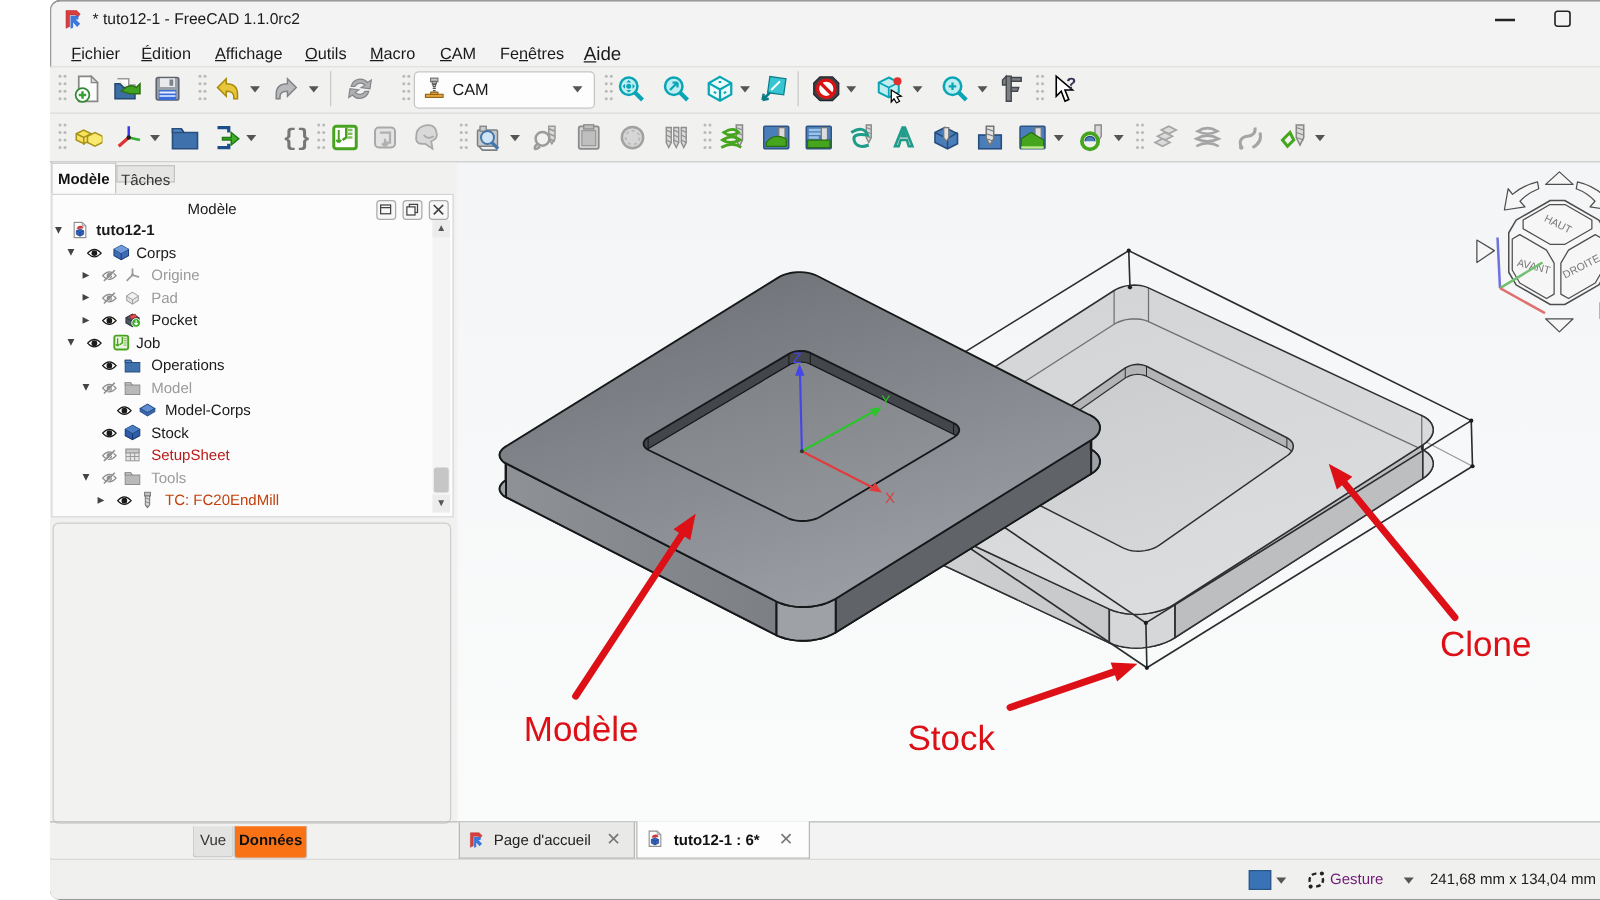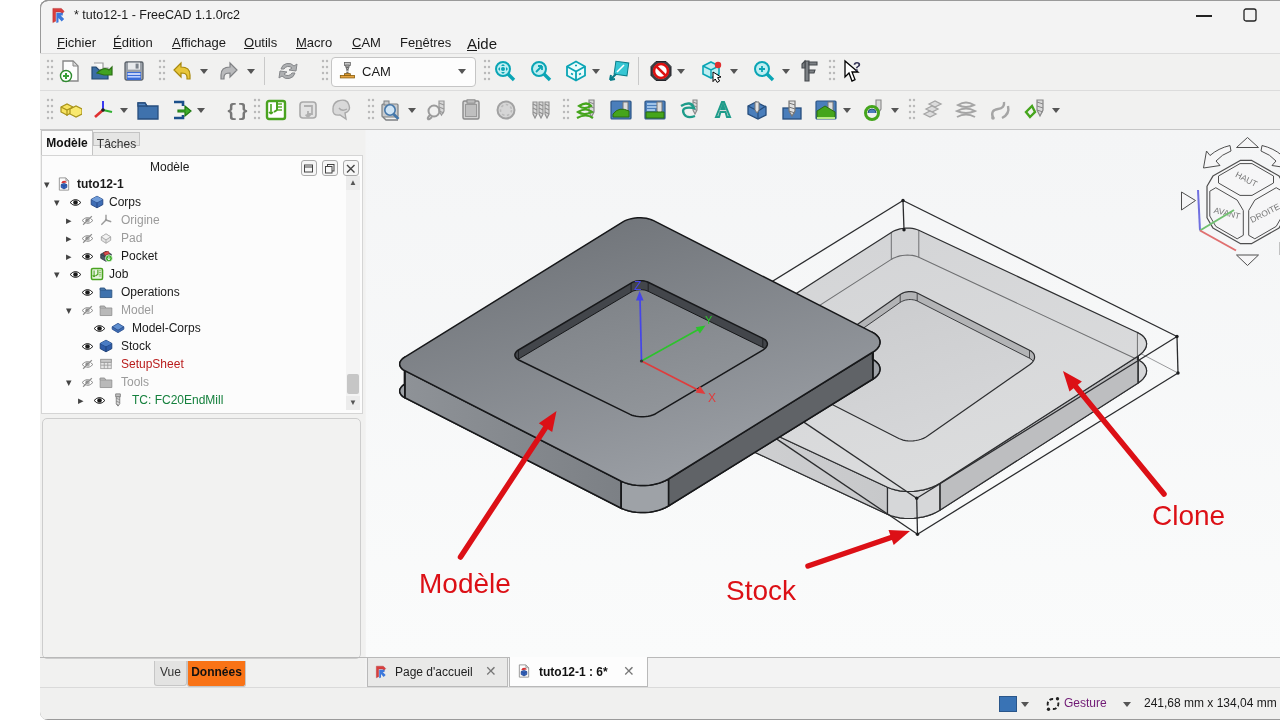--- a/index.html
+++ b/index.html
@@ -539,21 +539,21 @@
 <div style="position:absolute;left:38px;top:393px;font-size:11px;color:#444;line-height:14px">▸</div>
 <svg style="position:absolute;left:53px;top:394px" width="13" height="13" viewBox="0 0 24 24">
       <path d="M2 12 q10-11 20 0 q-10 11 -20 0 z" fill="#fff" stroke="#1a1a1a" stroke-width="1.8"></path>
       <circle cx="12" cy="12" r="4.2" fill="#1a1a1a"></circle>
     </svg>
 <svg style="position:absolute;left:71px;top:393px" width="14" height="14" viewBox="0 0 24 24">
       <path d="M8 1.5 h8 v5 h-8 z" fill="#c2c2c2" stroke="#777" stroke-width="1.4"></path>
       <path d="M9 6.5 h6 v12 l-3 4 -3-4 z" fill="#d8d8d8" stroke="#777" stroke-width="1.4"></path>
       <path d="M9 9 l6 2.5 m-6 2.5 l6 2.5 m-6 2.5 l4 2" stroke="#777" stroke-width="1.2"></path>
     </svg>
-<div style="position:absolute;left:92px;top:393px;font-size:12px;color:#15803d;font-weight:normal;white-space:nowrap">TC: FC20EndMill</div>
+<div style="position:absolute;left:92px;top:393px;font-size:12px;color:#c2410c;font-weight:normal;white-space:nowrap">TC: FC20EndMill</div>
 <div style="position:absolute;left:306px;top:176px;width:14px;height:234px;background:#f4f4f4"></div>
 <div style="position:absolute;left:306px;top:176px;width:14px;height:14px;background:#ececec;color:#555;font-size:8px;text-align:center;line-height:14px">▲</div>
 <div style="position:absolute;left:306px;top:396px;width:14px;height:14px;background:#ececec;color:#555;font-size:8px;text-align:center;line-height:14px">▼</div>
 <div style="position:absolute;left:307px;top:374px;width:12px;height:20px;background:#c6c6c6;border-radius:2px"></div>
 <div style="position:absolute;left:2px;top:418px;width:319px;height:241px;background:#f2f2f1;border:1px solid #cdcdcd;border-radius:5px;box-sizing:border-box"></div>
 <div style="position:absolute;left:114px;top:661px;width:33px;height:25px;background:#e3e3e2;border:1px solid #c6c6c6;border-top:none;box-sizing:border-box;font-size:12px;color:#333;text-align:center;line-height:23px;border-radius:0 0 3px 3px">Vue</div>
 <div style="position:absolute;left:147px;top:661px;width:59px;height:26px;background:#f97316;border:1px solid #c6c6c6;border-top:none;box-sizing:border-box;font-size:12px;font-weight:bold;color:#111;text-align:center;line-height:23px;border-radius:0 0 3px 3px">Données</div>
 
 <svg style="position:absolute;left:326px;top:130px" width="954" height="527" viewBox="326 130 954 527">
 <defs>

